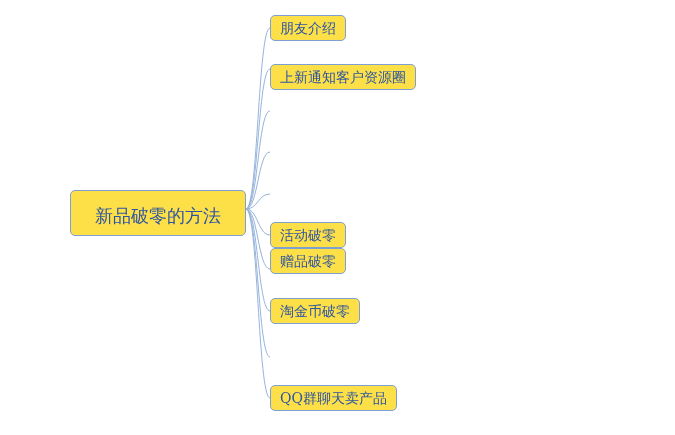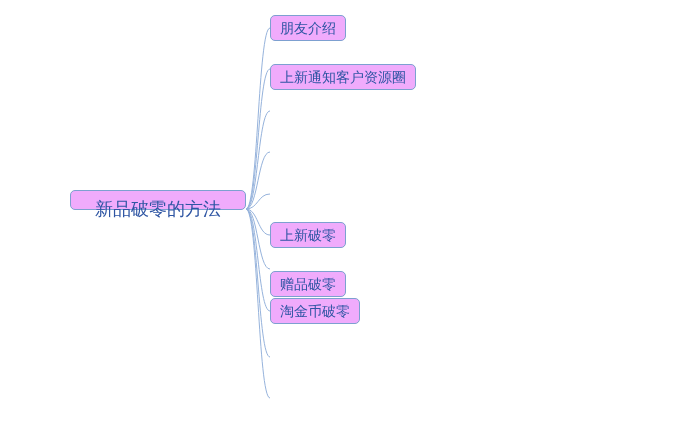--- a/index.html
+++ b/index.html
@@ -26,33 +26,33 @@
     width: 675px; height: 435px;
     pointer-events: none;
   }
   svg.connectors path {
     fill: none;
     stroke: var(--connector);
     stroke-width: 1;
   }
   .node {
     position: absolute;
-    background: #f0abfc;
+    background: #fde047;
     border: 1px solid var(--node-border);
     border-radius: 5px;
     color: var(--node-text);
     white-space: nowrap;
     cursor: default;
   }
   .root-node {
     left: 70px;
     top: 190px;
-    height: 20px;
+    height: 46px;
     line-height: 36px;
-    padding: 0 24px;
+    padding: 7px 24px;
     font-size: 18px;
   }
   .child-node {
     left: 270px;
     height: 26px;
     line-height: 24px;
     padding: 0 9px;
     font-size: 14px;
   }
 </style>
@@ -78,22 +78,25 @@
     <span>新品破零的方法</span>
   </div>
 
   <div class="node child-node" style="top:15px">
     <span>朋友介绍</span>
   </div>
   <div class="node child-node" style="top:64px">
     <span>上新通知客户资源圈</span>
   </div>
   <div class="node child-node" style="top:222px">
-    <span>上新破零</span>
+    <span>活动破零</span>
   </div>
-  <div class="node child-node" style="top:271px">
+  <div class="node child-node" style="top:248px">
     <span>赠品破零</span>
   </div>
   <div class="node child-node" style="top:298px">
     <span>淘金币破零</span>
   </div>
+  <div class="node child-node" style="top:385px">
+    <span>QQ群聊天卖产品</span>
+  </div>
 
 </div>
 
 </body></html>

